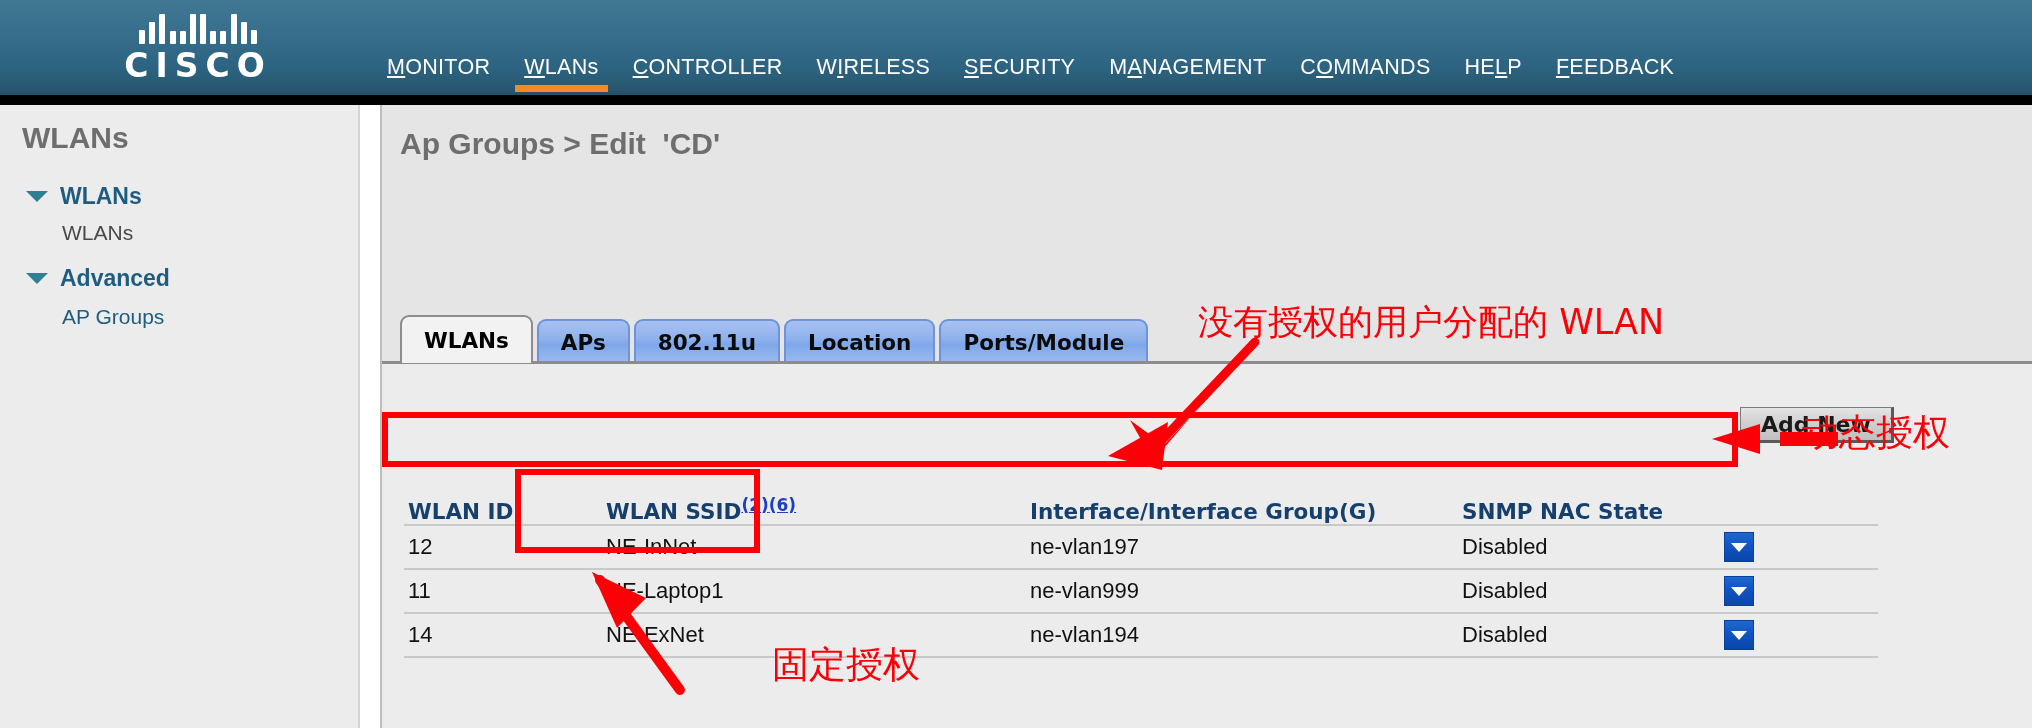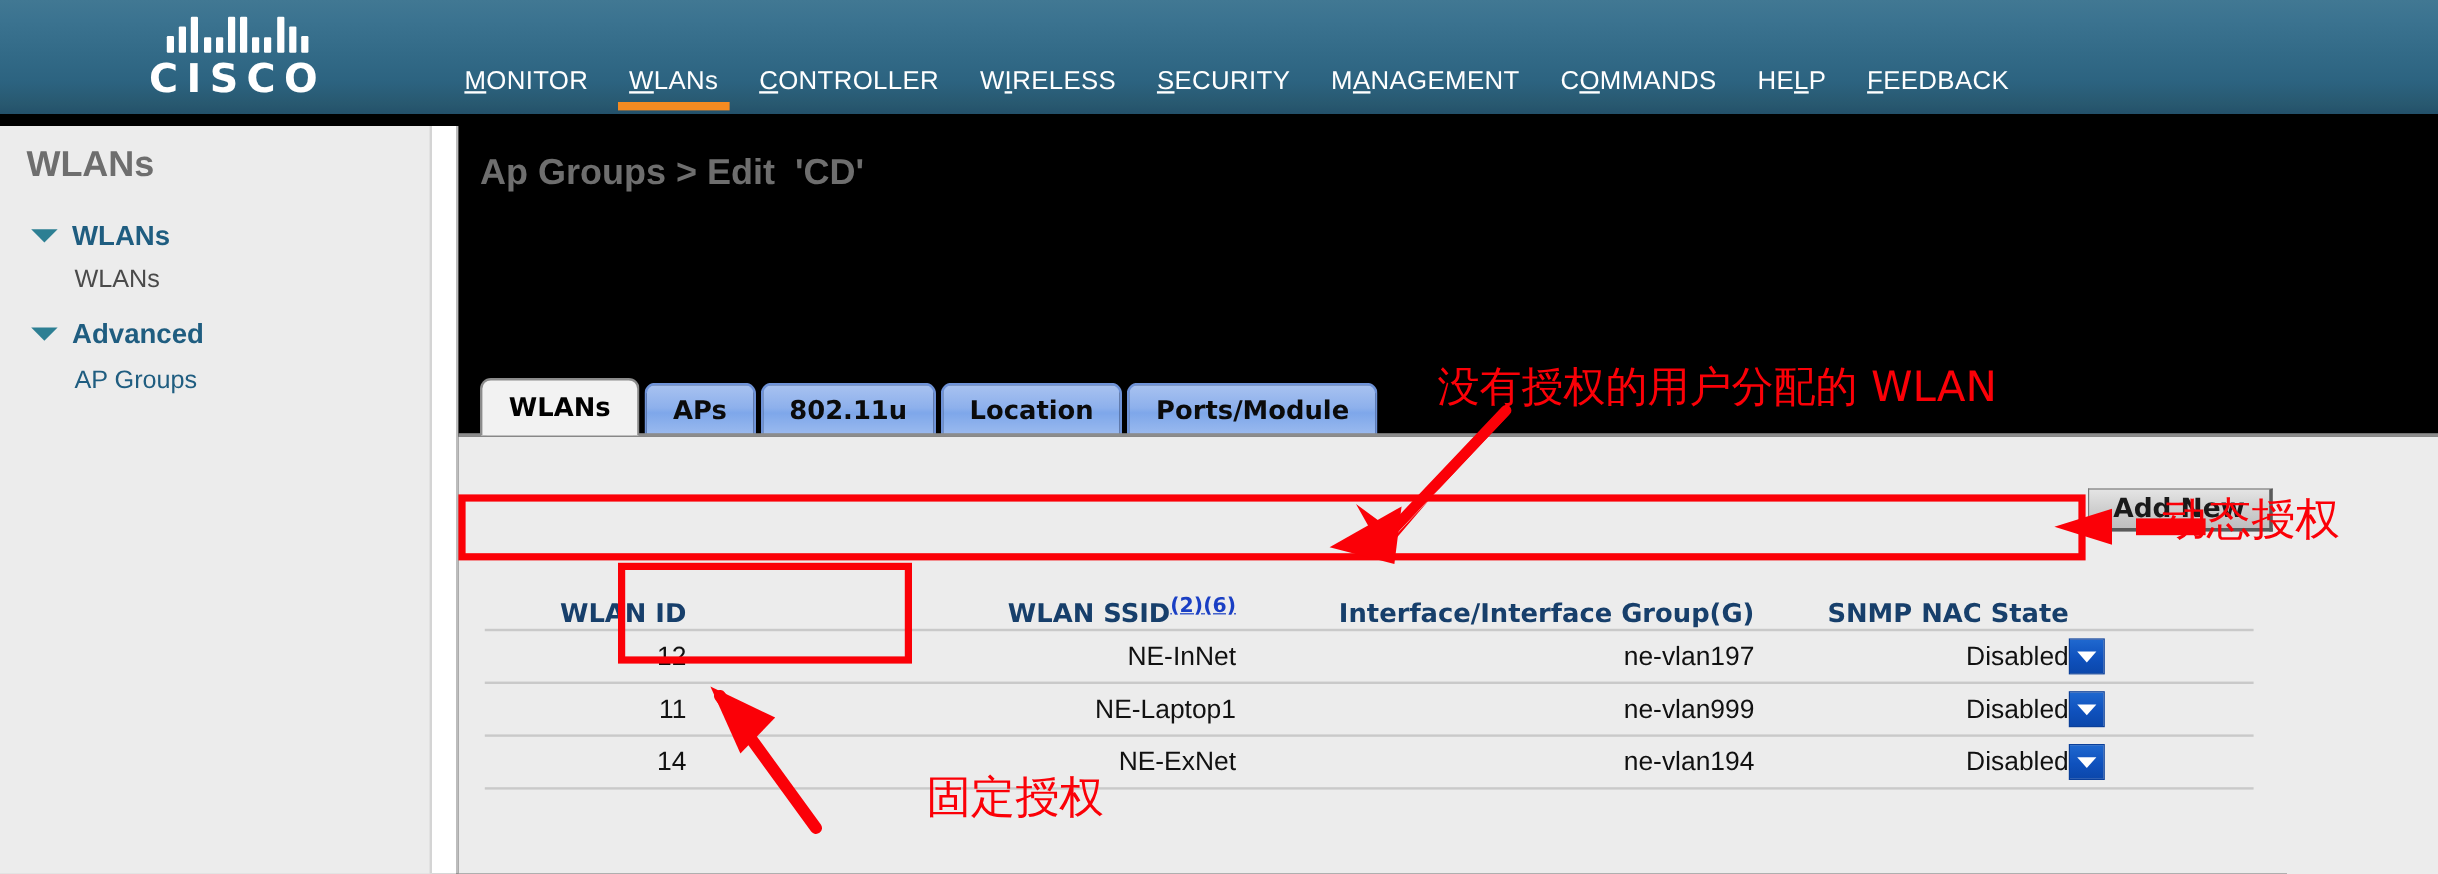--- a/index.html
+++ b/index.html
@@ -95,23 +95,22 @@
   .side-leaf {
     position: absolute; left: 62px;
     font-size: 21px; color: #4a4a4a;
   }
   .side-leaf.link { color: #1f5d80; cursor: pointer; }
 
   
   #content {
     position: absolute; left: 380px; top: 105px;
     width: 1652px; height: 623px;
-    background: #000000;
+    background: #e5e5e5;
     border-left: 2px solid #bdbdbd;
-    text-align: right;
   }
   #page-title {
     position: absolute; left: 0px; top: 22px;
     font-size: 30px; font-weight: bold; color: #6e6e6e;
     white-space: pre;
   }
 
   
   #tabs {
     position: absolute; left: 0px; top: 210px;

